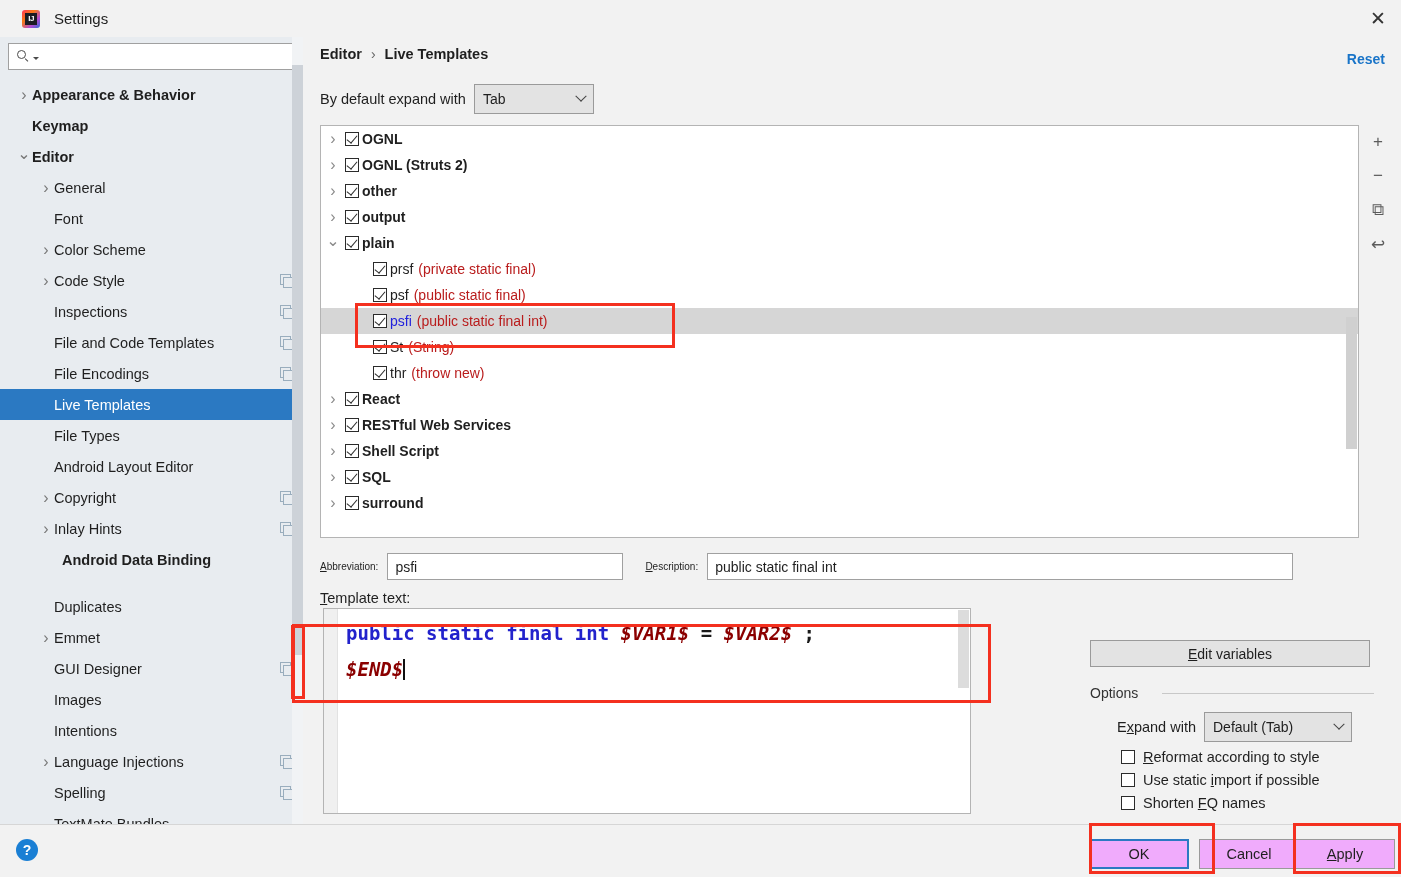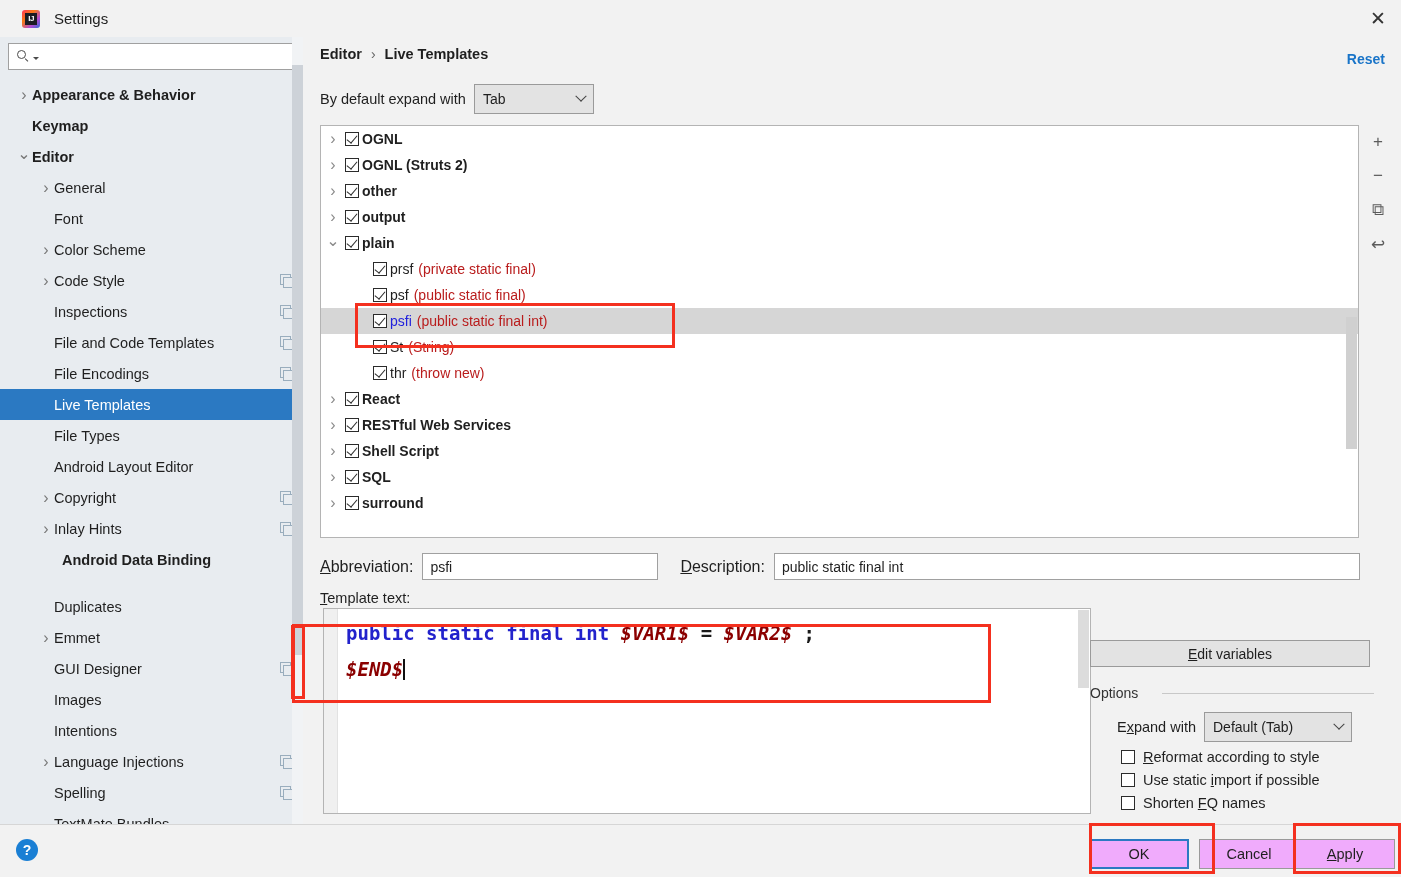--- a/index.html
+++ b/index.html
@@ -168,34 +168,34 @@
   #tree-tools{
     position:absolute; left:1060px; top:88px; width:30px; height:413px;
   }
   .tool-btn{
     width:30px;height:34px;display:flex;align-items:center;justify-content:center;
     color:#5c5c5c; cursor:pointer; font-size:17px;
   }
 
   
   #abbr-row{ position:absolute; left:17px; top:516px; display:flex; align-items:center; }
-  .fld-label{ font-size:16px; margin-right:9px; }
+  .fld-label{ font-size:10px; margin-right:9px; }
   .fld-label u{ text-decoration:underline; }
   .txtfield{
     height:27px;background:#fff;border:1px solid #a0a0a0;
     display:flex;align-items:center;padding:0 7px;font-size:14px;
   }
   #abbr-field{ width:236px; }
   #desc-field{ width:586px; }
 
   #tmpl-label{ position:absolute; left:17px; top:553px; font-size:14.5px; }
   #tmpl-label u{ text-decoration:underline; }
 
   #editor-panel{
-    position:absolute; left:20px; top:571px; width:768px; height:206px;
+    position:absolute; left:20px; top:571px; width:648px; height:206px;
     background:#fff; border:1px solid #b4b4b4;
   }
   #editor-gutter{
     position:absolute; left:0; top:0; width:14px; height:204px; background:#f0f0f0;
     border-right:1px solid #e2e2e2;
   }
   #code{
     position:absolute; left:22px; top:6px; right:22px;
     font-family:"DejaVu Sans Mono", monospace; font-size:19px; line-height:36px;
     white-space:pre; font-weight:bold;

